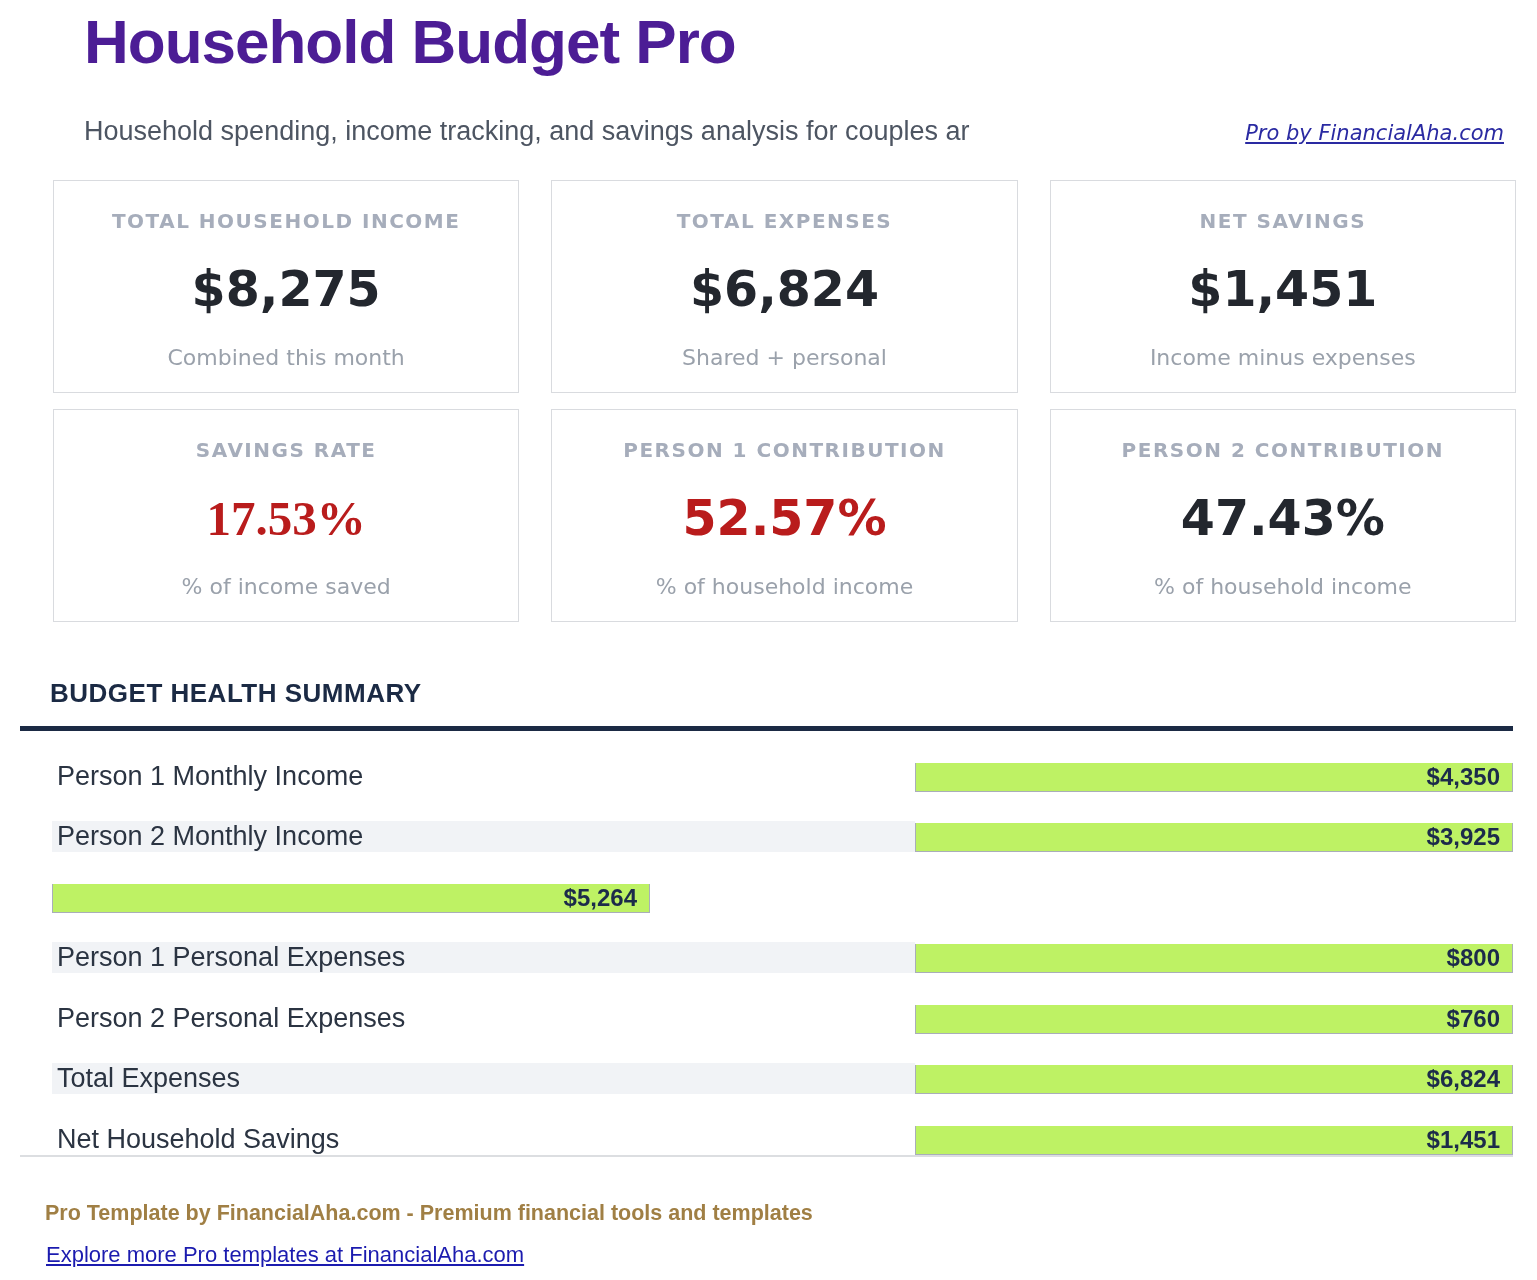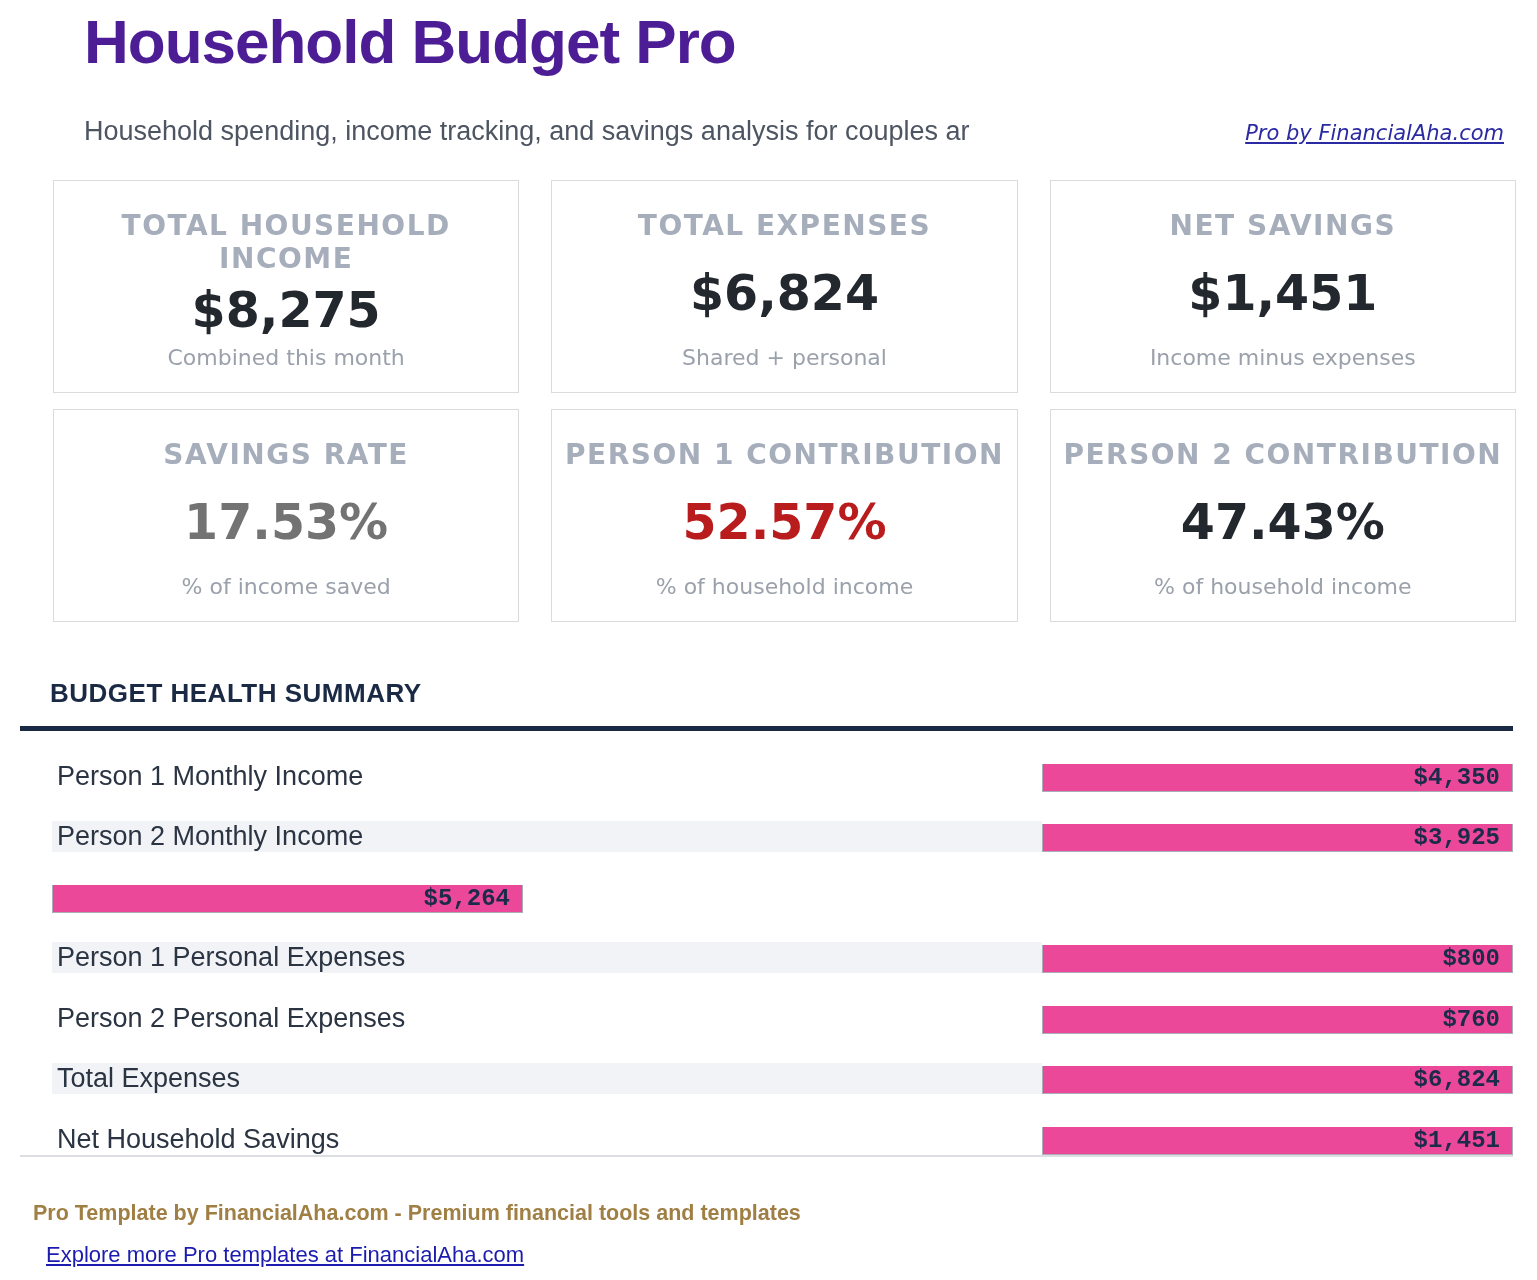--- a/index.html
+++ b/index.html
@@ -33,21 +33,21 @@
   }
   .card {
     height:213px; background:#ffffff;
     border:1px solid #d9dbdf;
     display:flex; flex-direction:column; justify-content:space-between;
     align-items:center; text-align:center;
     padding:28px 10px 22px 10px;
     font-family:"DejaVu Sans", sans-serif;
   }
   .card-label {
-    font-size:28px; font-weight:700; letter-spacing:1.5px;
+    font-size:20px; font-weight:700; letter-spacing:1.5px;
     color:#a6adbb; text-transform:uppercase;
   }
   .card-value { font-size:49px; font-weight:700; color:#23272e; line-height:1; }
   .card-caption { font-size:22px; color:#9aa1ab; }
   
   .section-heading {
     margin:56px 0 0 50px;
     font-size:26px; font-weight:700; letter-spacing:0.5px;
     color:#1b2a44;
   }
@@ -58,31 +58,31 @@
   }
   .srow { display:flex; height:60.5px;align-items:flex-end; }
   .srow-spacer { width:32px; background:#ffffff; }
   .srow-label {
     flex:1; display:flex; align-items:center;
     padding-left:5px; font-size:27px; color:#2b3442;
     background:#ffffff;
   }
   .srow.striped .srow-label { background:#f1f3f6; }
   .srow-value {
-    width:471px; background:#ec4899;
+    width:598px; background:#bef264;
     border-left:1px solid #a9aeb9; border-right:1px solid #a9aeb9;
     border-bottom:1px solid #a9aeb9;
     display:flex; align-items:center; justify-content:flex-end;
     padding-right:12px;
-    font-family:Liberation Mono, monospace;
+    font-family:Liberation Sans, sans-serif;
     font-size:24px; font-weight:700; color:#1c2b4a;
   }
   
   .footer-tagline {
-    margin:44px 0 0 33px;
+    margin:44px 0 0 45px;
     font-size:21.5px; font-weight:700; color:#a07f44;
   }
   .footer-link {
     display:inline-block;
     margin:16px 0 0 46px;
     font-size:22px; color:#1b1baf; text-decoration:underline;
   }
   a { cursor:pointer; }
 </style>
 </head>
@@ -108,21 +108,21 @@
     <div class="card-value" style="color: rgb(35, 39, 46);">$6,824</div>
     <div class="card-caption">Shared + personal</div>
   </div>
   <div class="card">
     <div class="card-label">NET SAVINGS</div>
     <div class="card-value" style="color: rgb(35, 39, 46);">$1,451</div>
     <div class="card-caption">Income minus expenses</div>
   </div>
   <div class="card">
     <div class="card-label">SAVINGS RATE</div>
-    <div class="card-value" style="color: #737373;">17.53%</div>
+    <div class="card-value" style="color: #b91c1c; font-family: Liberation Serif, serif;">17.53%</div>
     <div class="card-caption">% of income saved</div>
   </div>
   <div class="card">
     <div class="card-label">PERSON 1 CONTRIBUTION</div>
     <div class="card-value" style="color: #b91c1c;">52.57%</div>
     <div class="card-caption">% of household income</div>
   </div>
   <div class="card">
     <div class="card-label">PERSON 2 CONTRIBUTION</div>
     <div class="card-value" style="color: rgb(35, 39, 46);">47.43%</div>

